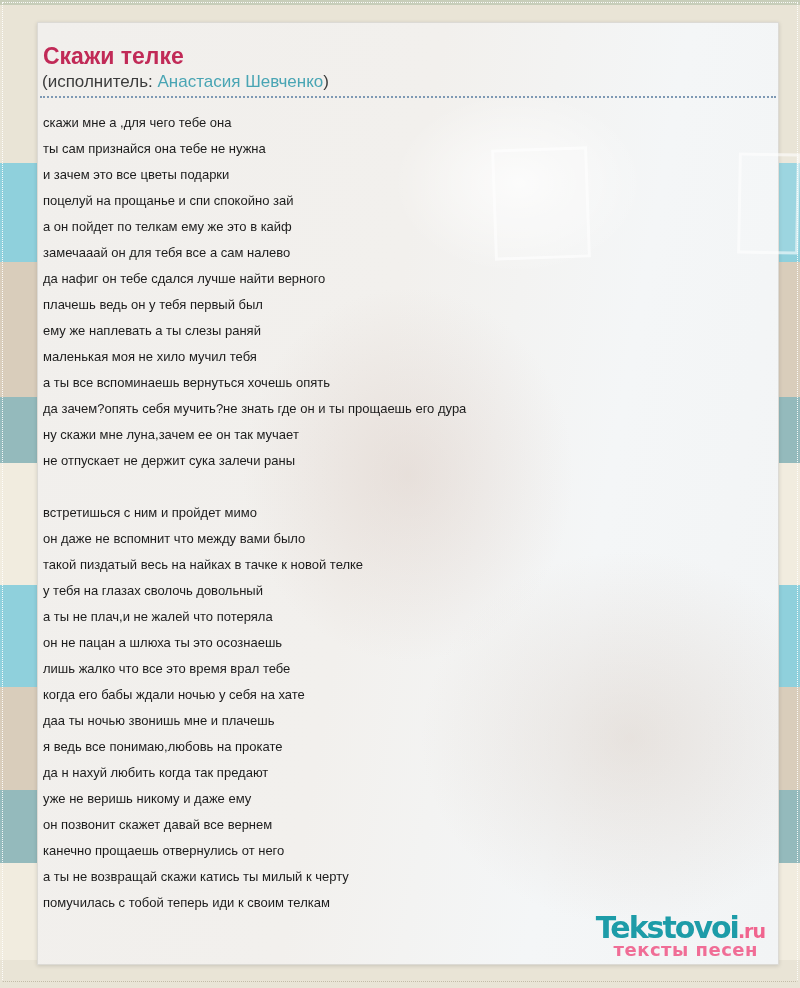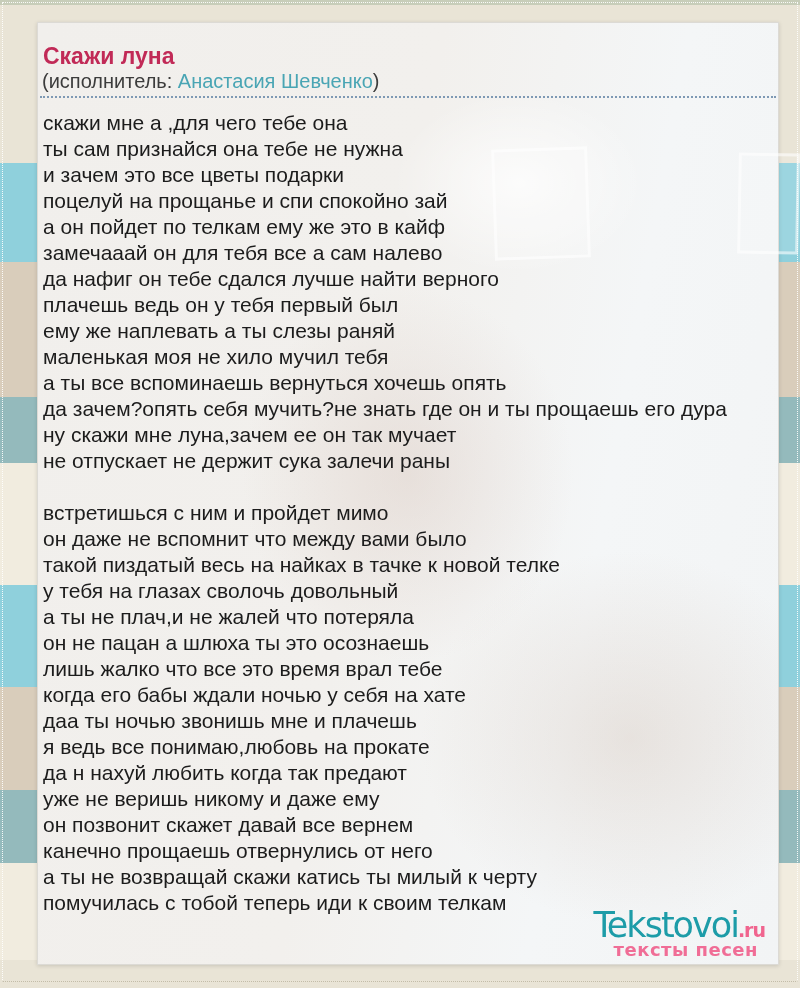--- a/index.html
+++ b/index.html
@@ -42,40 +42,40 @@
   }
   .frame-a{left:455px;top:125px;width:90px;height:105px;transform:rotate(-2deg);}
   .frame-b{left:700px;top:130px;width:55px;height:95px;transform:rotate(1deg);}
   .card-inner{position:relative;z-index:2;height:100%;}
   h1.title{
     margin:0;padding:21px 0 0 5px;
     font-size:23px;line-height:24px;font-weight:bold;
     color:#c12a57;letter-spacing:0;
   }
   .subtitle{
-    margin:5px 14px 0 4px;font-size:20px;line-height:17px;color:#3c3c3c;
+    margin:5px 14px 0 4px;font-size:17px;line-height:17px;color:#3c3c3c;
   }
   .artist-link{color:#49a5b4;text-decoration:none;cursor:pointer;}
   .divider{
     margin:6px 2px 0 2px;height:0;
     border-bottom:2px dotted #7e99b4;
   }
   .lyrics{
     margin:12px 13px 0 5px;
-    font-size:21px;line-height:26px;color:#1c1c1c;
+    font-size:13px;line-height:26px;color:#1c1c1c;
   }
   .ln{white-space:nowrap;}
   .spacer{height:26px;}
   .logo{
     position:absolute;right:13px;bottom:1px;z-index:3;
     text-align:right;cursor:pointer;line-height:1;
   }
   .brand{
-    font-family:"DejaVu Sans",sans-serif;font-weight:normal;
-    font-size:35px;letter-spacing:-2px;color:#1d9ca8;
+    font-family:"DejaVu Sans",sans-serif;font-weight:bold;
+    font-size:30px;letter-spacing:-2px;color:#1d9ca8;
   }
   .tld{
     font-family:"DejaVu Sans",sans-serif;font-weight:bold;
     font-size:19px;letter-spacing:-1px;color:#f0648e;margin-top:24px;
   }
   .tagline{
     font-family:"DejaVu Sans",sans-serif;font-weight:bold;
     font-size:18px;letter-spacing:.5px;color:#f06d96;
     margin:-2px 7px 4px 0;
   }
@@ -83,21 +83,21 @@
 </head>
 <body>
 
 <div class="stitch"></div>
 
 <div class="card">
   <div class="photo-frame frame-a"></div>
   <div class="photo-frame frame-b"></div>
 
   <div class="card-inner">
-    <h1 class="title">Скажи луна</h1>
+    <h1 class="title">Скажи телке</h1>
 
     <div class="subtitle"><span>(исполнитель: </span><a class="artist-link">Анастасия Шевченко</a><span>)</span></div>
 
     <div class="divider"></div>
 
     <div class="lyrics">
       <div class="ln">скажи мне а ,для чего тебе она</div>
       <div class="ln">ты сам признайся она тебе не нужна</div>
       <div class="ln">и зачем это все цветы подарки</div>
       <div class="ln">поцелуй на прощанье и спи спокойно зай</div>

